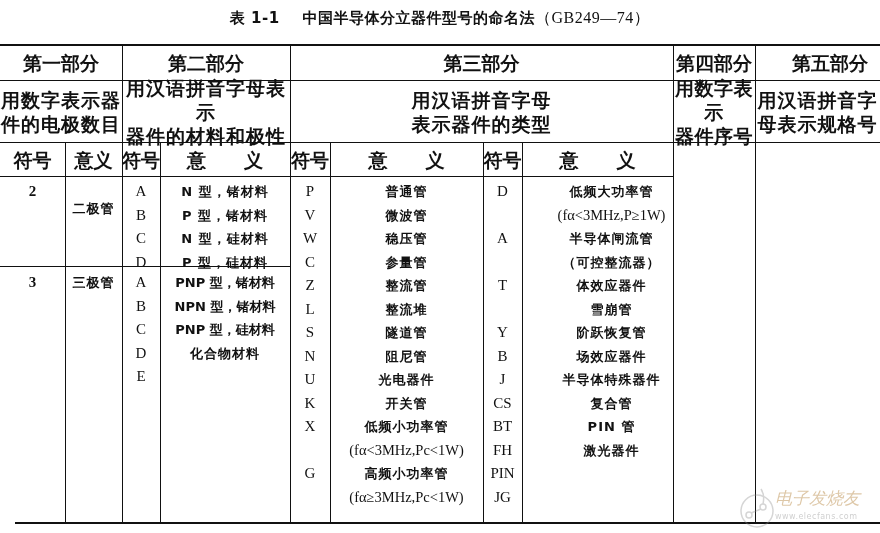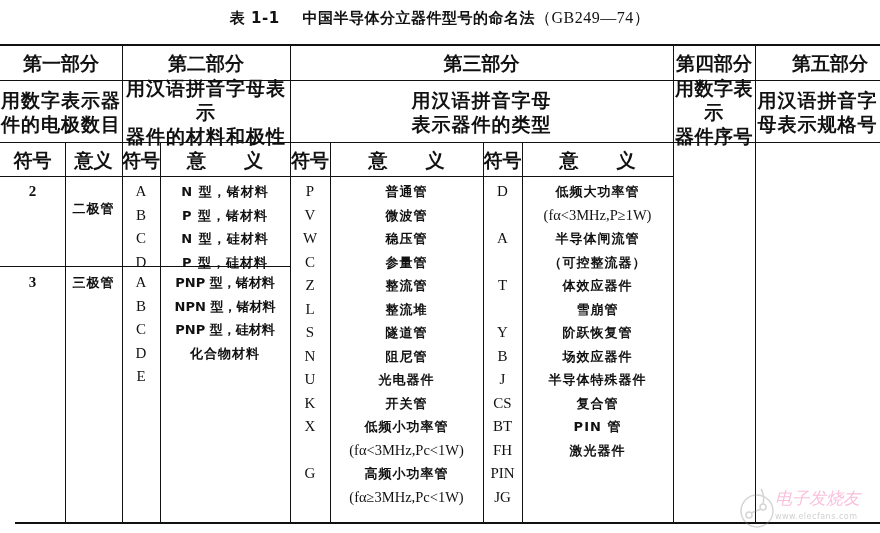--- a/index.html
+++ b/index.html
@@ -14,21 +14,21 @@
   .vl { position:absolute; width:0; border-left:1.5px solid #111; }
   .cell { position:absolute; display:flex; align-items:center; justify-content:center; text-align:center;
           font-family:"DejaVu Sans","Liberation Sans",sans-serif; font-weight:bold; font-size:19px; line-height:24px; }
   .cell.desc { flex-direction:column; font-weight:bold; letter-spacing:1px; }
   .col { position:absolute; display:flex; flex-direction:column; align-items:center; }
   .col .r { height:23.5px; line-height:23.5px; white-space:nowrap; font-size:13.5px; }
   .sym .r { font-family:"Liberation Serif","DejaVu Serif",serif; font-size:15px; }
   .mean .r { font-family:"DejaVu Sans","Liberation Sans",sans-serif; font-weight:bold; font-size:13px; letter-spacing:1px; }
   .mean .r.latin { font-family:"Liberation Serif","DejaVu Serif",serif; font-weight:normal; font-size:14.5px; letter-spacing:0; }
   .watermark { position:absolute; left:735px; top:485px; width:140px; height:48px; opacity:0.35; }
-  .watermark .wm-text { position:absolute; left:40px; top:2px; font-family:"DejaVu Serif",serif; font-style:italic; font-size:17px; color:#ec4899; }
+  .watermark .wm-text { position:absolute; left:40px; top:2px; font-family:"DejaVu Serif",serif; font-style:italic; font-size:17px; color:#a16207; }
   .watermark .wm-url { position:absolute; left:40px; top:27px; font-family:"DejaVu Sans",sans-serif; font-size:8px; color:#777; letter-spacing:0.5px; }
 </style>
 </head>
 <body>
 
 <div class="title">
   <span>表 1-1</span>&nbsp;&nbsp;&nbsp;
   <span>中国半导体分立器件型号的命名法</span><span class="gb">（GB249—74）</span>
 </div>
 
@@ -169,21 +169,21 @@
     <div class="r"></div>
     <div class="r">Y</div>
     <div class="r">B</div>
     <div class="r">J</div>
     <div class="r">CS</div>
     <div class="r">BT</div>
     <div class="r">FH</div>
     <div class="r">PIN</div>
     <div class="r">JG</div>
   </div>
-  <div class="col mean" style="left:522px;top:180px;width:151px;">
+  <div class="col mean" style="left:536px;top:180px;width:151px;">
     <div class="r">低频大功率管</div>
     <div class="r latin">(fα&lt;3MHz,P≥1W)</div>
     <div class="r">半导体闸流管</div>
     <div class="r">（可控整流器）</div>
     <div class="r">体效应器件</div>
     <div class="r">雪崩管</div>
     <div class="r">阶跃恢复管</div>
     <div class="r">场效应器件</div>
     <div class="r">半导体特殊器件</div>
     <div class="r">复合管</div>

